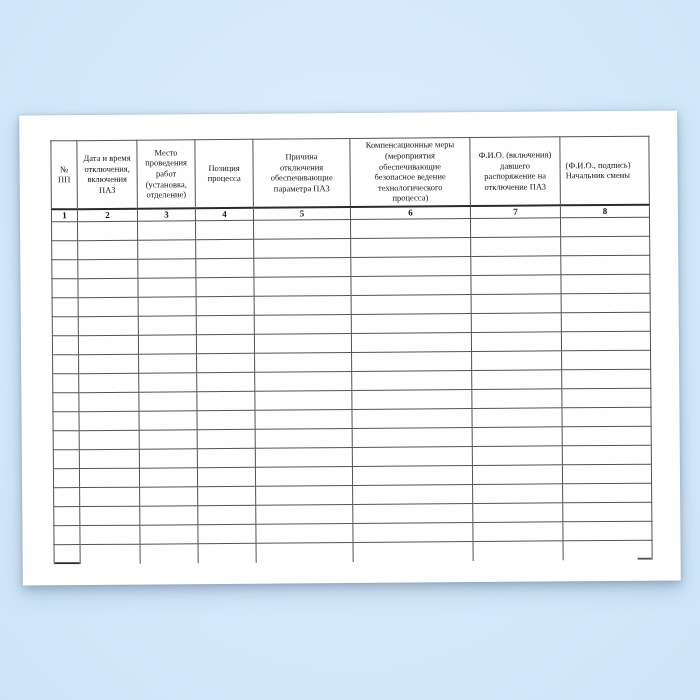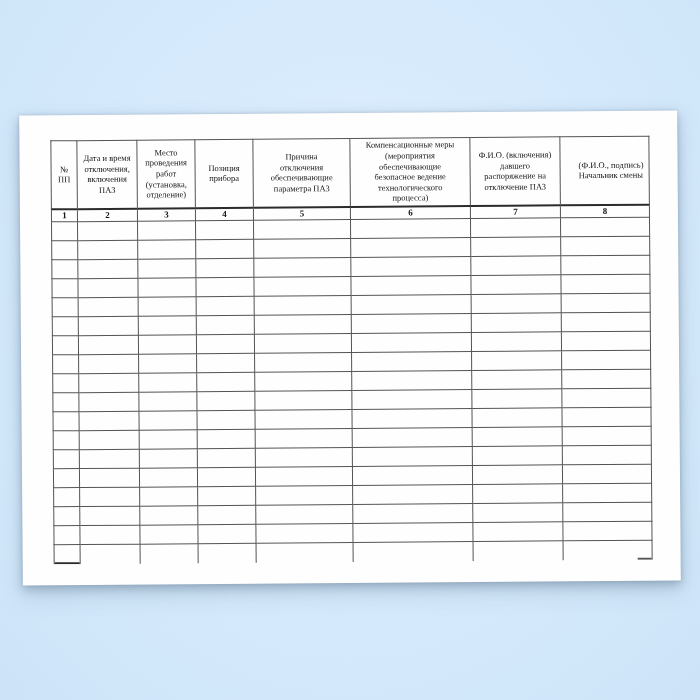--- a/index.html
+++ b/index.html
@@ -36,21 +36,21 @@
     padding:0;margin:0;
     text-align:center;vertical-align:middle;
     overflow:hidden;
   }
   tr.header-row{height:68px;}
   tr.header-row td{
     font-size:8.5px;line-height:10.6px;white-space:pre-line;
     border-bottom:2px solid var(--grid-line-heavy);
     padding:1px 1px;
   }
-  tr.header-row td.h8{text-align:left;padding-left:18px;}
+  tr.header-row td.h8{text-align:left;padding-left:5px;}
   tr.number-row{height:13px;}
   tr.number-row td{font-size:9px;font-weight:bold;line-height:11px;}
   tr.data-row{height:19px;}
   tr.last-row td{border-bottom:none;position:relative;}
   tr.last-row td.c1::after{
     content:"";position:absolute;left:-1px;bottom:0;
     width:30px;height:2px;background:var(--grid-line-heavy);
   }
   tr.last-row td.c8::after{
     content:"";position:absolute;right:-1px;bottom:0;
@@ -80,21 +80,21 @@
           <td class="h2">Дата и время
 отключения,
 включения
 ПАЗ</td>
           <td class="h3">Место
 проведения
 работ
 (установка,
 отделение)</td>
           <td class="h4">Позиция
-прибора</td>
+процесса</td>
           <td class="h5">Причина
 отключения
 обеспечивающие
 параметра ПАЗ</td>
           <td class="h6">Компенсационные меры
 (мероприятия
 обеспечивающие
 безопасное ведение
 технологического
 процесса)</td>

